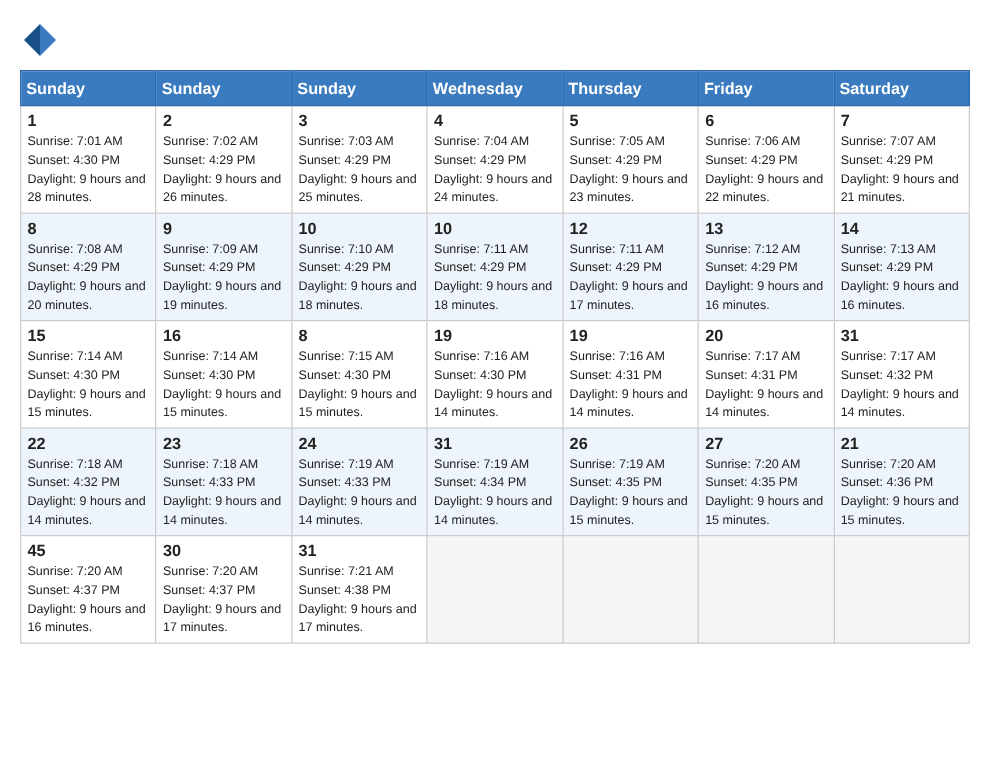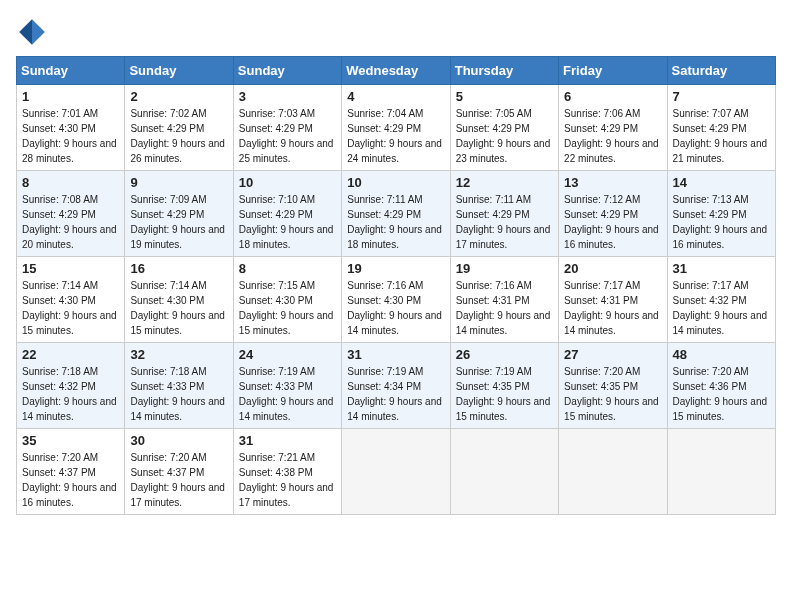--- a/index.html
+++ b/index.html
@@ -297,21 +297,21 @@
       <tr>
         <td>
           <span class="day-num">22</span>
         <div class="day-info">
           Sunrise: 7:18 AM<br>
           Sunset: 4:32 PM<br>
           Daylight: 9 hours and 14 minutes.
         </div>
         </td>
         <td>
-          <span class="day-num">32</span>
+          <span class="day-num">23</span>
         <div class="day-info">
           Sunrise: 7:18 AM<br>
           Sunset: 4:33 PM<br>
           Daylight: 9 hours and 14 minutes.
         </div>
         </td>
         <td>
           <span class="day-num">24</span>
         <div class="day-info">
           Sunrise: 7:19 AM<br>
@@ -337,31 +337,31 @@
         </td>
         <td>
           <span class="day-num">27</span>
         <div class="day-info">
           Sunrise: 7:20 AM<br>
           Sunset: 4:35 PM<br>
           Daylight: 9 hours and 15 minutes.
         </div>
         </td>
         <td>
-          <span class="day-num">48</span>
+          <span class="day-num">21</span>
         <div class="day-info">
           Sunrise: 7:20 AM<br>
           Sunset: 4:36 PM<br>
           Daylight: 9 hours and 15 minutes.
         </div>
         </td>
       </tr>
       <tr>
         <td>
-          <span class="day-num">35</span>
+          <span class="day-num">45</span>
         <div class="day-info">
           Sunrise: 7:20 AM<br>
           Sunset: 4:37 PM<br>
           Daylight: 9 hours and 16 minutes.
         </div>
         </td>
         <td>
           <span class="day-num">30</span>
         <div class="day-info">
           Sunrise: 7:20 AM<br>

